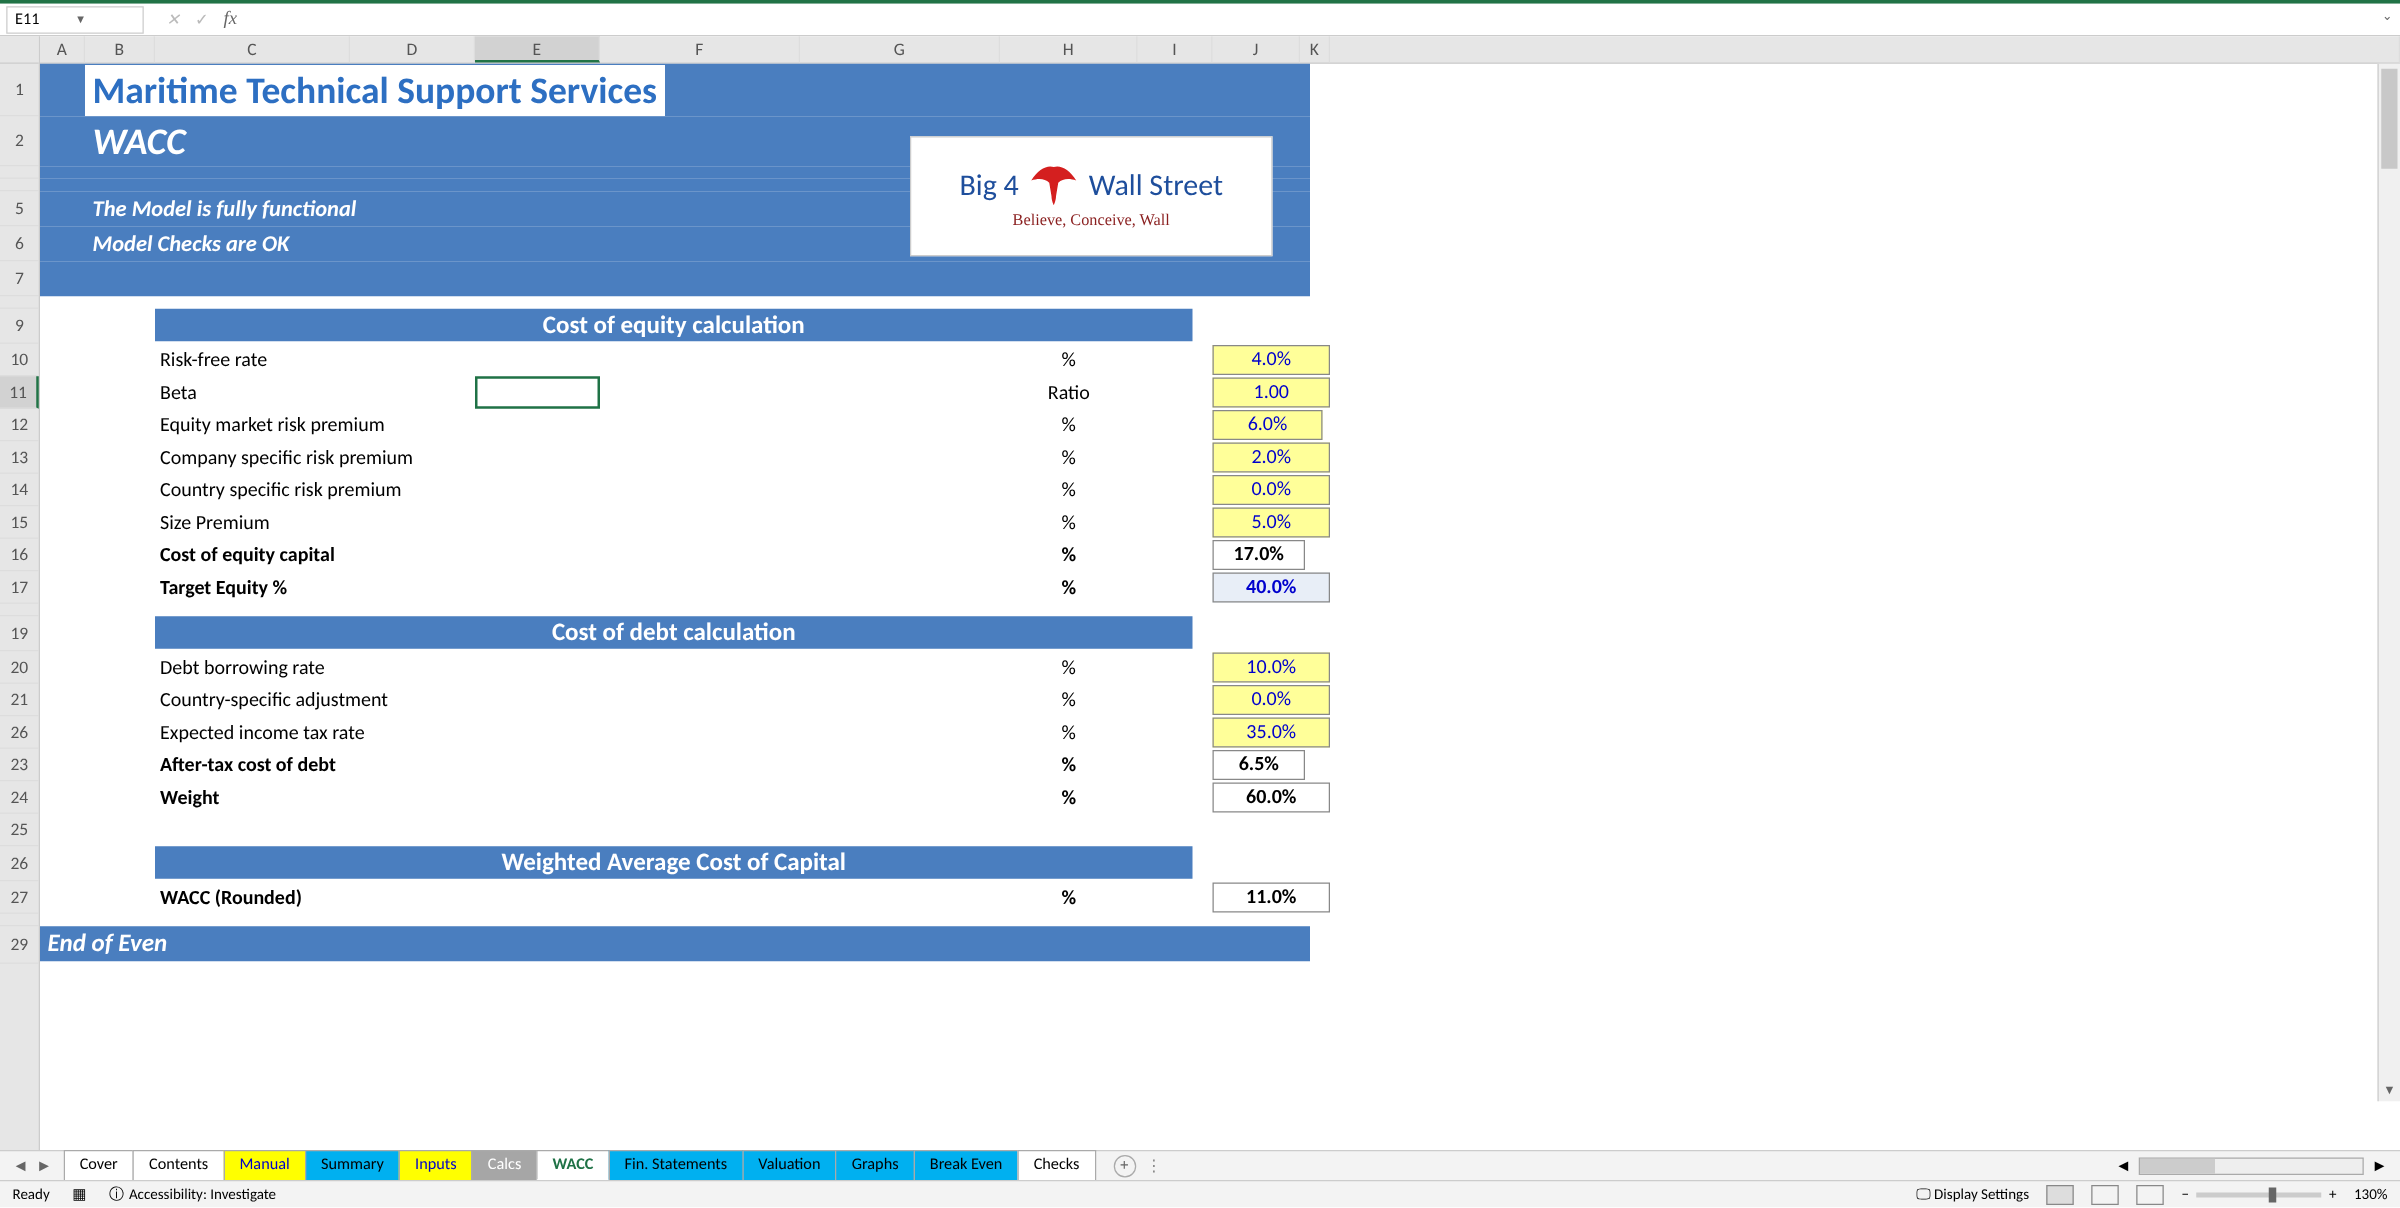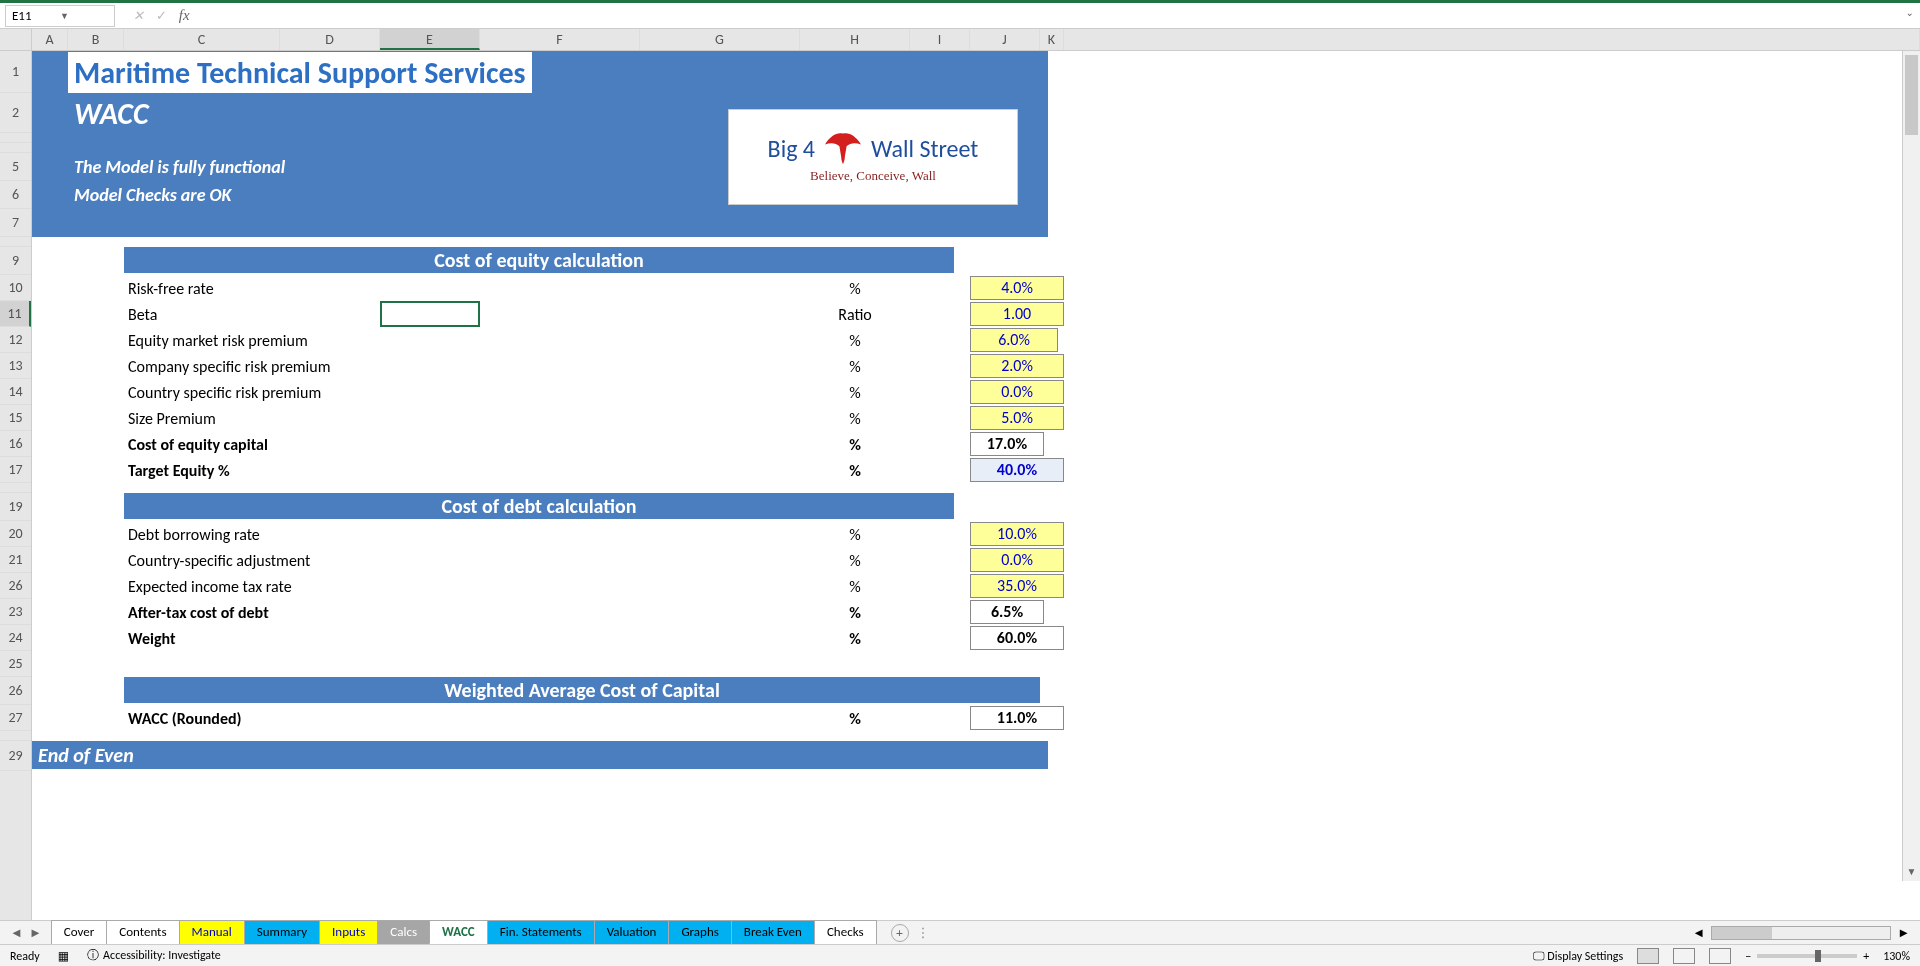--- a/index.html
+++ b/index.html
@@ -403,21 +403,21 @@
               <div class="valcell bold">60.0%</div>
             </div>
           </div>
         </div>
 
       <div class="row" style="height:26px"></div>
 
       <div class="row" style="height:28px">
         <div class="cA"></div>
           <div class="cB"></div>
-        <div class="secthdr" style="width:916px">Weighted Average Cost of Capital</div>
+        <div class="secthdr" style="width:830px">Weighted Average Cost of Capital</div>
         <div class="cRest"></div>
       </div>
 
       <div id="wacc-rows">
           <div class="row drow">
             <div class="cA"></div>
             <div class="cB"></div>
             <div style="width:516px" class="lbl bold">WACC (Rounded)</div>
             <div style="width:160px"></div>
             <div class="unit bold">%</div>

